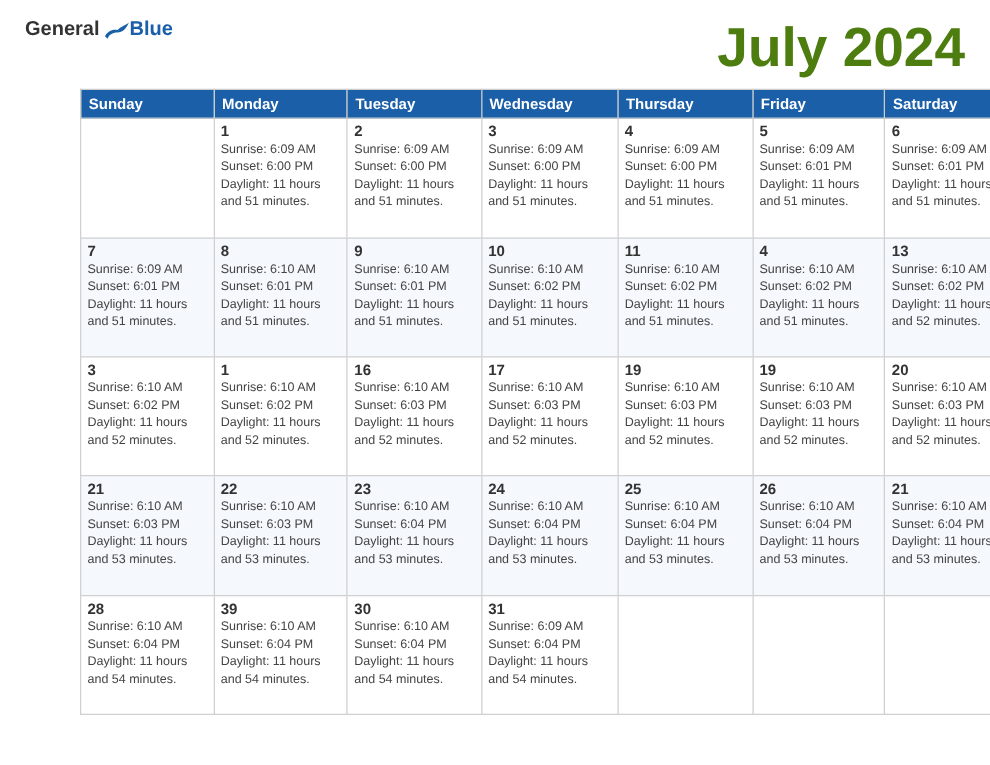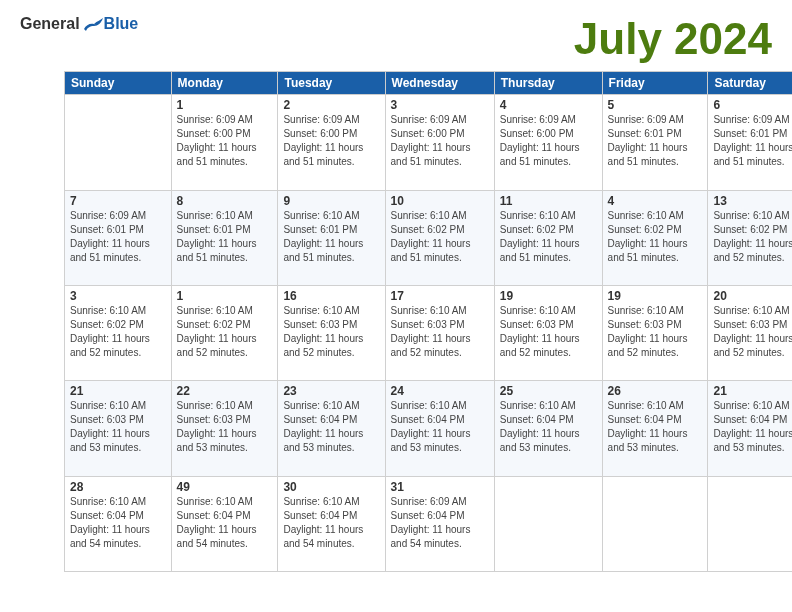--- a/index.html
+++ b/index.html
@@ -343,21 +343,21 @@
         </tr>
         <tr>
           <td>
             <span class="day-num">28</span>
             <div class="day-info" style="white-space: pre-line;">Sunrise: 6:10 AM
 Sunset: 6:04 PM
 Daylight: 11 hours
 and 54 minutes.</div>
           </td>
           <td>
-            <span class="day-num">49</span>
+            <span class="day-num">39</span>
             <div class="day-info" style="white-space: pre-line;">Sunrise: 6:10 AM
 Sunset: 6:04 PM
 Daylight: 11 hours
 and 54 minutes.</div>
           </td>
           <td>
             <span class="day-num">30</span>
             <div class="day-info" style="white-space: pre-line;">Sunrise: 6:10 AM
 Sunset: 6:04 PM
 Daylight: 11 hours

